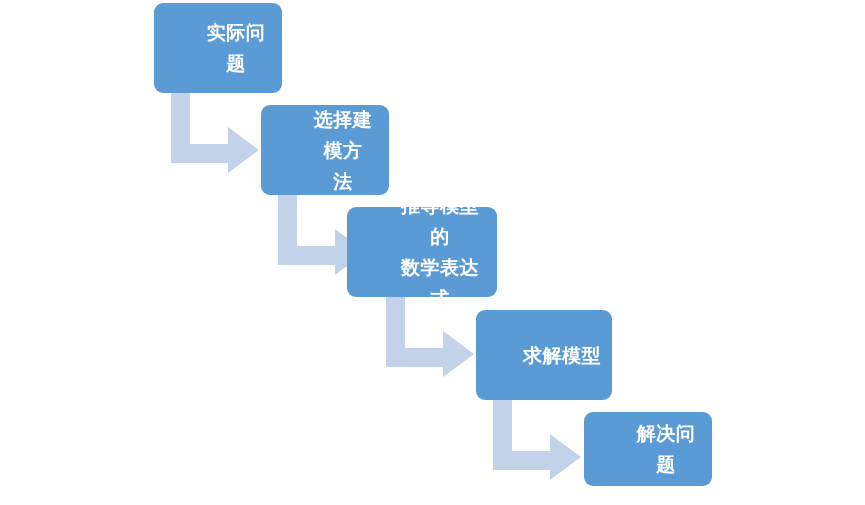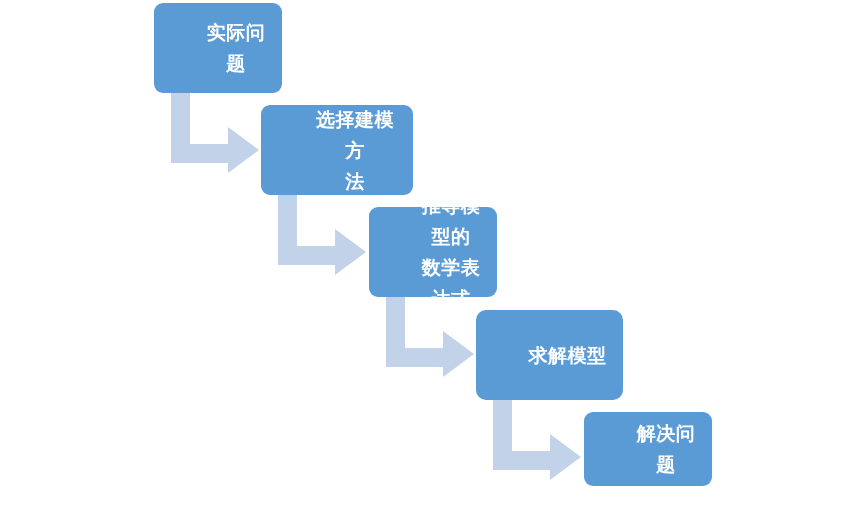--- a/index.html
+++ b/index.html
@@ -73,31 +73,31 @@
 
     <g>
       <path fill="#c2d2e8" d="M493,400 L512,400 L512,451 L550,451 L550,434 L581,457 L550,480 L550,470 L493,470 Z"></path>
     </g>
   </svg>
 
   <div class="node" style="left:154px; top:3px; width:128px; height:90px;">
     <span class="node-label">实际问题</span>
   </div>
 
-  <div class="node" style="left:261px; top:105px; width:152px; height:90px;">
+  <div class="node" style="left:261px; top:105px; width:128px; height:90px;">
     <span class="node-label">选择建模方
 法</span>
   </div>
 
-  <div class="node" style="left:369px; top:207px; width:128px; height:90px;">
+  <div class="node" style="left:347px; top:207px; width:150px; height:90px;">
     <span class="node-label">推导模型的
 数学表达式</span>
   </div>
 
-  <div class="node" style="left:476px; top:310px; width:147px; height:90px;border-radius:10px;">
+  <div class="node" style="left:476px; top:310px; width:136px; height:90px;">
     <span class="node-label">求解模型</span>
   </div>
 
   <div class="node" style="left:584px; top:412px; width:128px; height:74px;">
     <span class="node-label">解决问题</span>
   </div>
 
 </div>
 
 </body></html>

